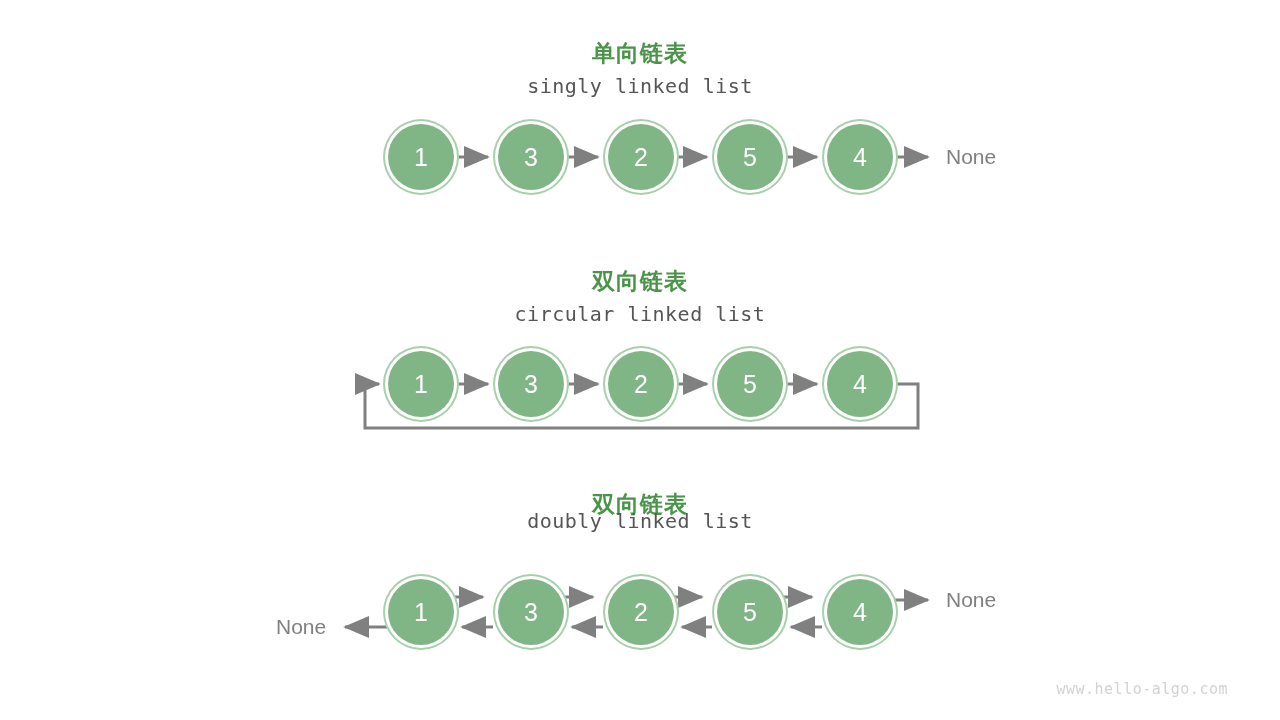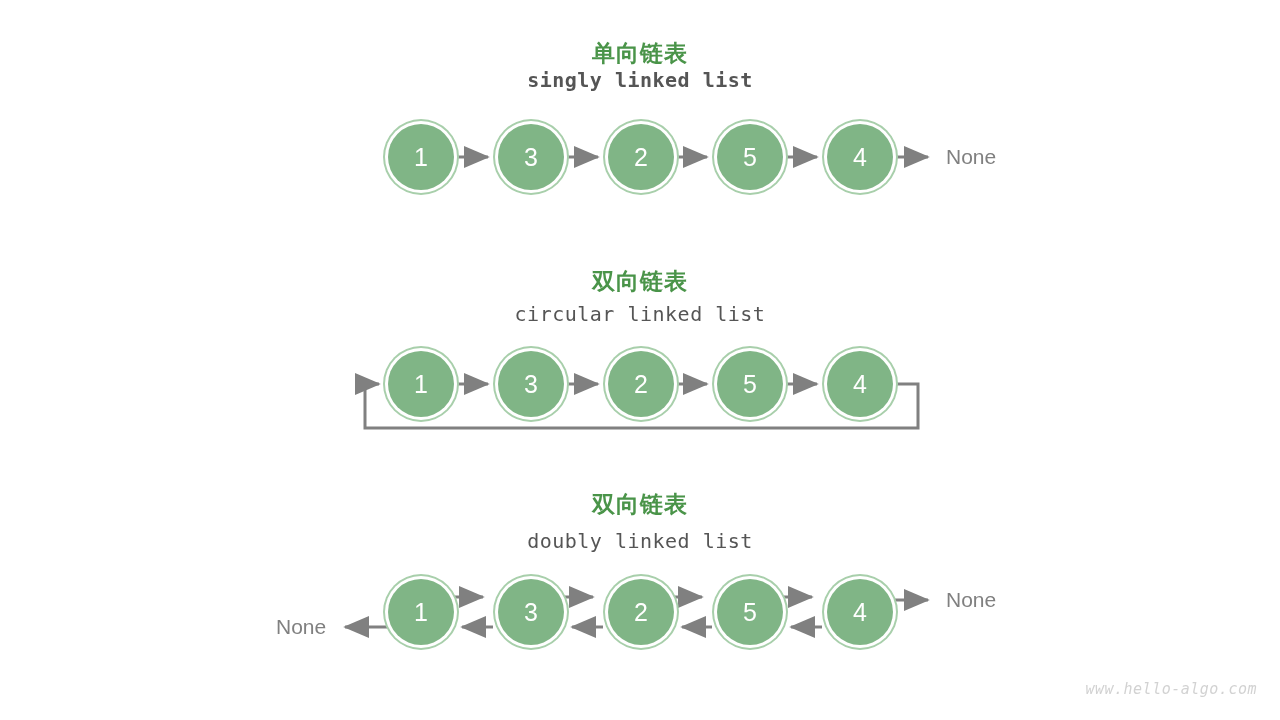--- a/index.html
+++ b/index.html
@@ -76,38 +76,37 @@
     position: absolute;
     left: 0;
     top: 0;
     width: 1280px;
     height: 720px;
     overflow: visible;
     z-index: 1;
   }
   .watermark {
     position: absolute;
-    right: 23px;
+    right: 52px;
     bottom: 22px;
     color: #d2d2d2;
     font-family: "DejaVu Sans Mono", monospace;
     font-size: 15px;
     letter-spacing: 0.5px;
     white-space: nowrap;
-    font-style: italic;
   }
 </style>
 </head>
 <body>
 
 <div id="stage">
 
   <div class="section">
     <div class="sec-title" style="top:38px;">单向链表</div>
-    <div class="sec-sub" style="top:68px;font-weight:bold;">singly linked list</div>
+    <div class="sec-sub" style="top:74px;">singly linked list</div>
 
     <svg class="edge-svg">
       <defs>
         <marker id="ah-r" markerWidth="9" markerHeight="9" refX="8" refY="4.5" orient="auto" markerUnits="strokeWidth">
           <path d="M0,0.8 L8.6,4.5 L0,8.2 Z" fill="#808080"></path>
         </marker>
         <marker id="ah-l" markerWidth="9" markerHeight="9" refX="8" refY="4.5" orient="auto" markerUnits="strokeWidth">
           <path d="M0,0.8 L8.6,4.5 L0,8.2 Z" fill="#808080"></path>
         </marker>
       </defs>
@@ -145,21 +144,21 @@
 
     <div class="node" style="left:388px; top:351px;">1</div>
     <div class="node" style="left:498px; top:351px;">3</div>
     <div class="node" style="left:608px; top:351px;">2</div>
     <div class="node" style="left:717px; top:351px;">5</div>
     <div class="node" style="left:827px; top:351px;">4</div>
   </div>
 
   <div class="section">
     <div class="sec-title" style="top:489px;">双向链表</div>
-    <div class="sec-sub" style="top:529px;">doubly linked list</div>
+    <div class="sec-sub" style="top:509px;">doubly linked list</div>
 
     <svg class="edge-svg">
       <g stroke="#808080" stroke-width="3" fill="none">
 
         <line x1="452" y1="597" x2="483" y2="597" marker-end="url(#ah-r)"></line>
         <line x1="562" y1="597" x2="593" y2="597" marker-end="url(#ah-r)"></line>
         <line x1="672" y1="597" x2="702" y2="597" marker-end="url(#ah-r)"></line>
         <line x1="781" y1="597" x2="812" y2="597" marker-end="url(#ah-r)"></line>
         <line x1="893" y1="600" x2="928" y2="600" marker-end="url(#ah-r)"></line>
 

